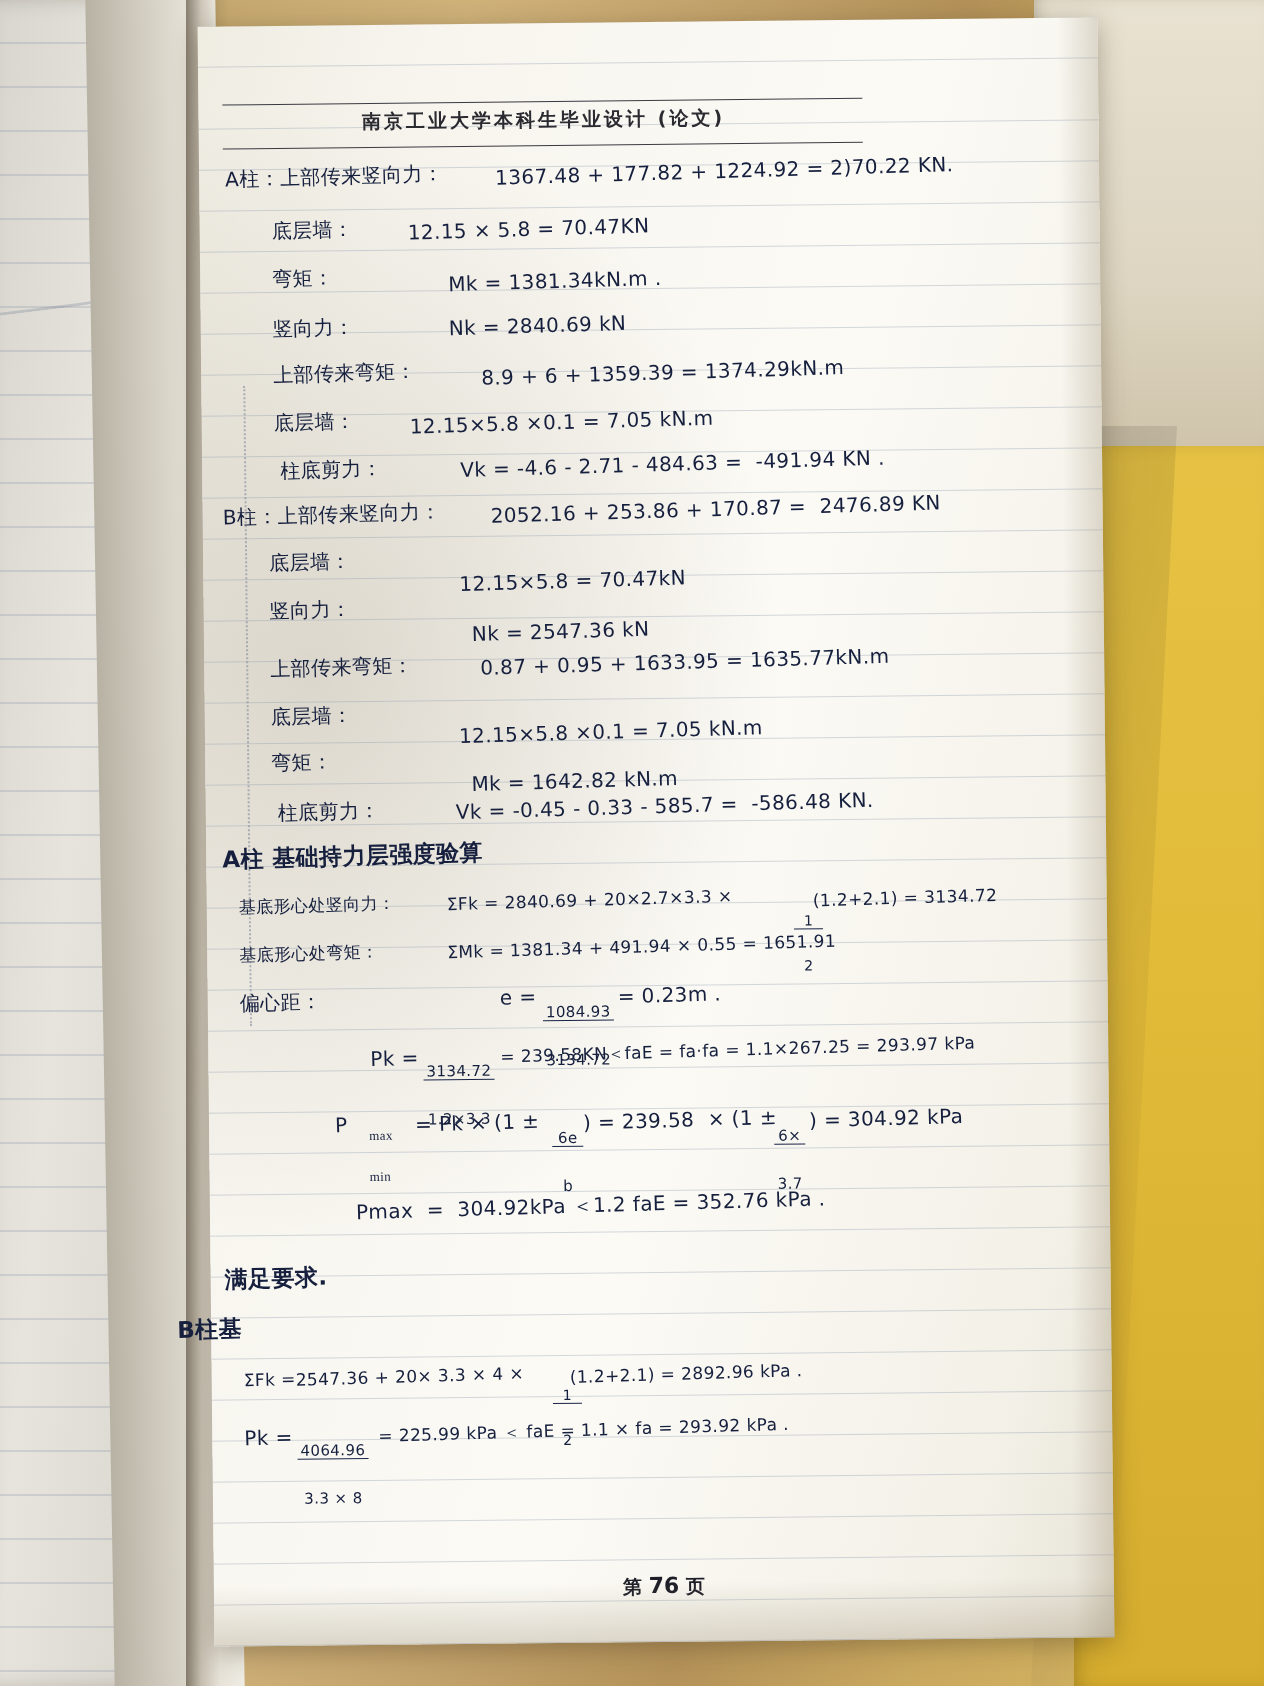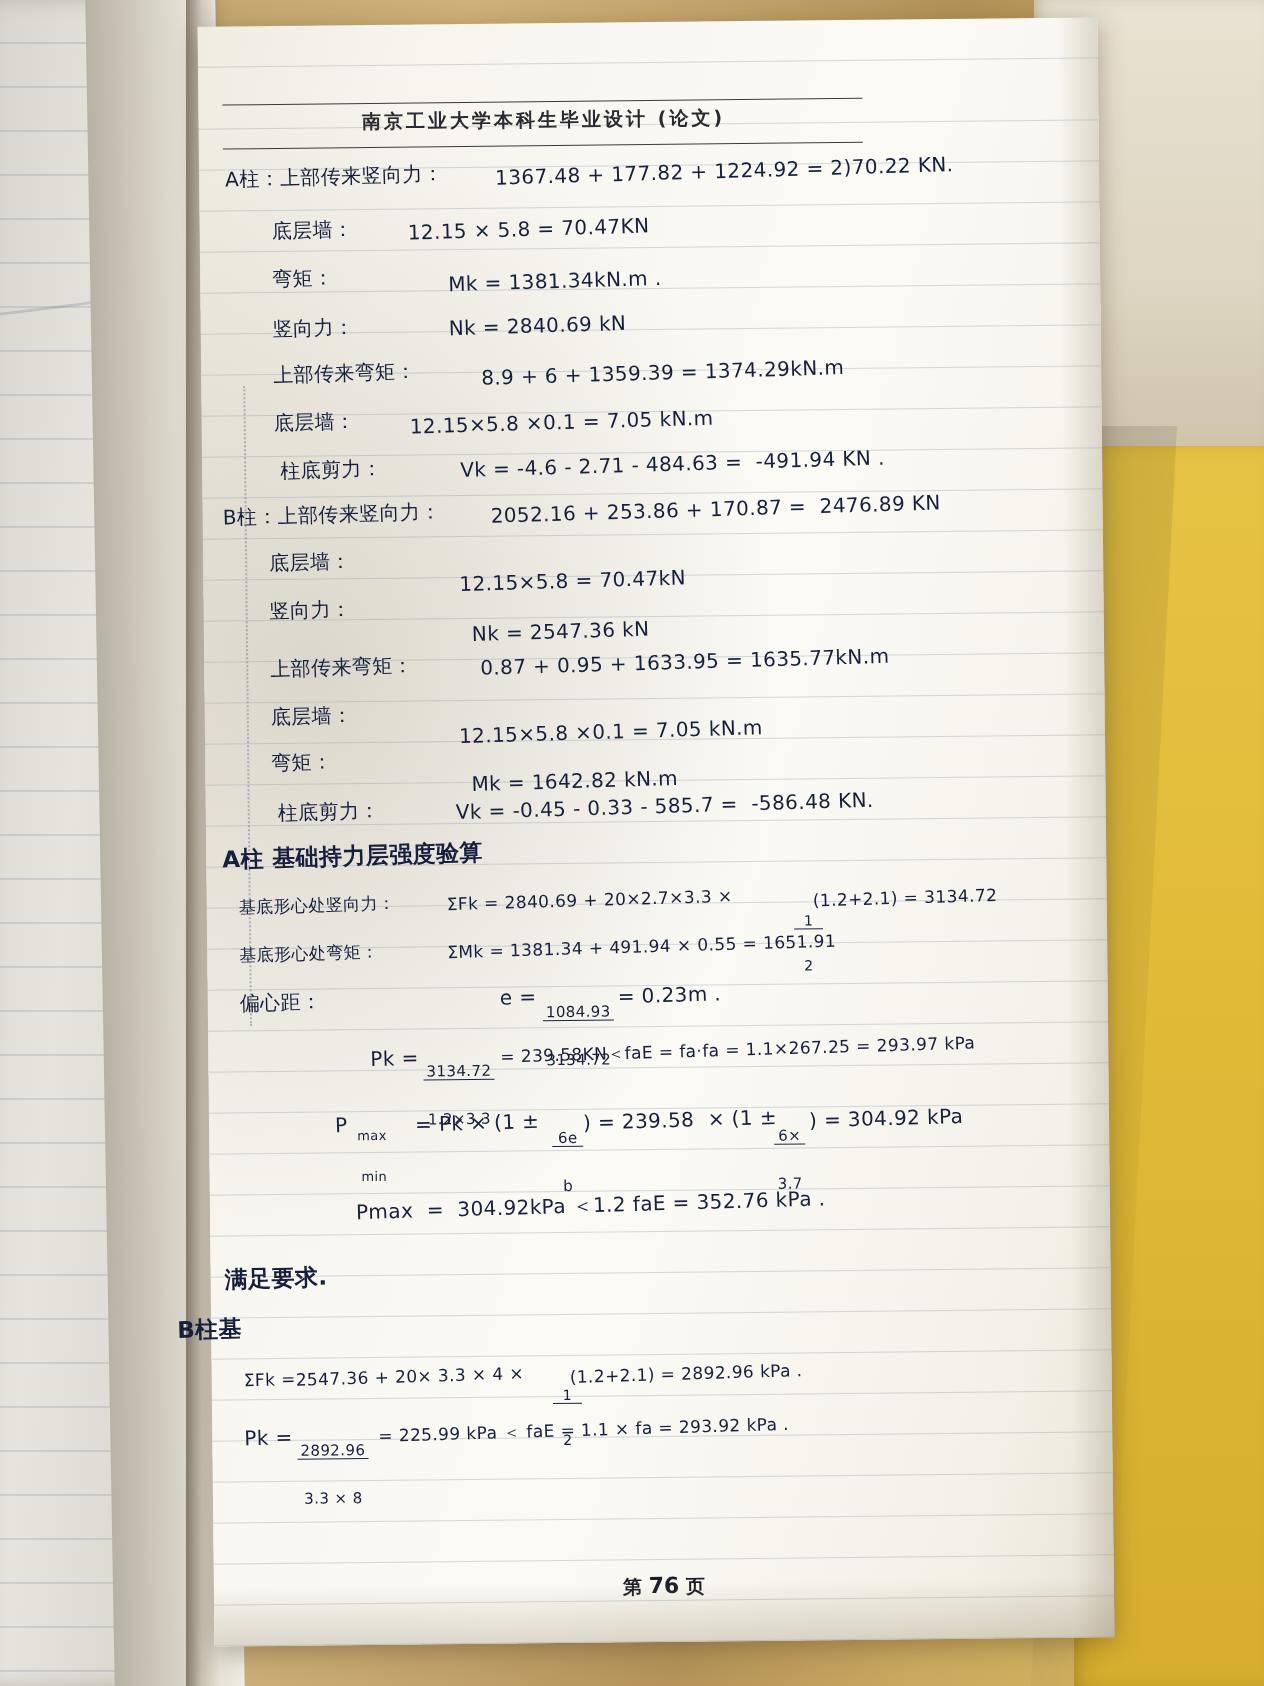--- a/index.html
+++ b/index.html
@@ -170,25 +170,26 @@
     line-height: 1.05;
     margin: 0 3px;
     transform: translateY(-2px);
   }
   .frac .num { display: block; border-bottom: 1.4px solid #182446; padding: 0 3px; }
   .frac .den { display: block; padding: 0 3px; }
 
   .stack {
     display: inline-block;
     vertical-align: middle;
-    text-align: right;
+    text-align: left;
     font-size: 13px;
     line-height: 1.05;
-    margin: 0 2px;
+    margin: 0 14px;
     transform: translateY(-1px);
+    font-family: Liberation Serif, serif;
   }
   .stack .up { display: block; }
   .stack .dn { display: block; }
 
   .footer {
     position: absolute;
     left: 0; bottom: 42px;
     width: 900px;
     text-align: center;
     font-family: "DejaVu Sans", sans-serif;
@@ -320,21 +321,21 @@
     <div class="hw slant sm" style="left:32px; top:1344px;">ΣFk =</div>
     <div class="hw slant sm" style="left:84px; top:1344px;">2547.36 + 20× 3.3 × 4 ×</div>
     <div class="frac hw" style="position:absolute; left:338px; top:1338px;">
       <span class="num">1</span>
       <span class="den">2</span>
     </div>
     <div class="hw slant sm" style="left:358px; top:1344px;">(1.2+2.1) = 2892.96 kPa .</div>
 
     <div class="hw slant" style="left:32px; top:1400px;">Pk =</div>
     <div class="frac hw" style="position:absolute; left:82px; top:1388px; font-size:15px;">
-      <span class="num">2892.96</span>
+      <span class="num">4064.96</span>
       <span class="den">3.3 × 8</span>
     </div>
     <div class="hw slant sm" style="left:166px; top:1400px;">= 225.99 kPa ＜ faE = 1.1 × fa = 293.92 kPa .</div>
 
     <div class="footer">
       <span>第</span>
       <span class="num">76</span>
       <span>页</span>
     </div>
 

